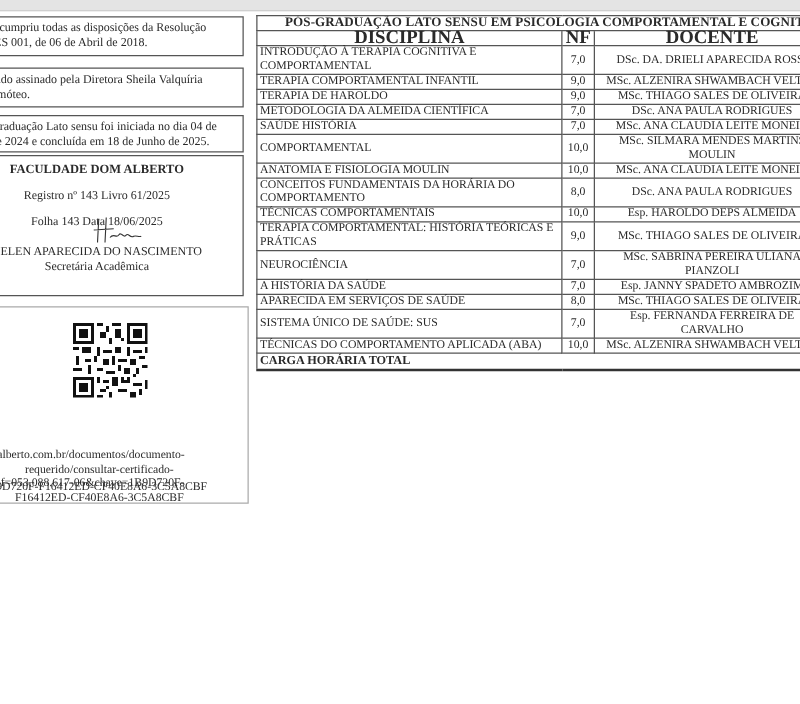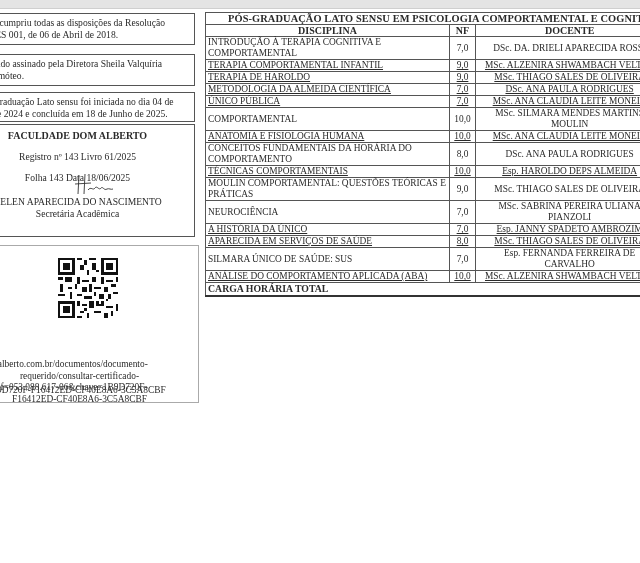--- a/index.html
+++ b/index.html
@@ -19,25 +19,25 @@
   #registry .sig { position: relative; height: 12px; }
   #registry .sig svg { position: absolute; left: 112px; top: -12px; }
   #registry .name { margin-top: 0px; }
   #qrbox { left: -40px; top: 245px; width: 239px; height: 158px; border: 1px solid #aaa; text-align: center; font-size: 9.4px; line-height: 11.5px; }
   #qrbox .qr { position: absolute; left: 97px; top: 12px; width: 60px; height: 60px; }
   #qrbox .urltext { position: absolute; top: 112px; left: 36px; width: 203px; }
   
   #table { position: absolute; left: 205px; top: 12px; width: 450px; border-collapse: collapse; font-size: 9.4px; color: #2a2a2a; }
   #table td, #table th { border: 1px solid #555; padding: 0 2px; line-height: 11px; vertical-align: middle; }
   #table .title { font-weight: bold; font-size: 10.4px; text-align: left; padding-left: 22px; height: 12px; white-space: nowrap; letter-spacing: 0.1px; }
-  #table .hdr th { font-weight: bold; height: 11px; font-size: 10px; }
+  #table .hdr th { font-weight: bold; height: 11px; font-size: 15px; }
   #table td.disc { width: 244px; text-align: left; padding-left: 2px; }
   #table td.nf { width: 26px; text-align: center; }
   #table td.doc { text-align: center; white-space: normal; }
-  #table tr.r1 td { height: 12px; text-decoration: underline; }
+  #table tr.r1 td { height: 12px; }
   #table tr.r2 td { height: 22px; }
   #table .total td { font-weight: bold; font-size: 9.8px; height: 13px; border-bottom: 2px solid #333; }
   #table { border: 1.5px solid #444; }
   .nowrap { white-space: nowrap; overflow: hidden; }
 </style>
 </head>
 <body>
 
 <div class="topband"></div>
 
@@ -159,71 +159,71 @@
         <td class="disc">TERAPIA DE HAROLDO</td>
         <td class="nf">9,0</td>
         <td class="doc nowrap">MSc. THIAGO SALES DE OLIVEIRA</td>
       </tr>
   <tr class="r1">
         <td class="disc">METODOLOGIA DA ALMEIDA CIENTÍFICA</td>
         <td class="nf">7,0</td>
         <td class="doc nowrap">DSc. ANA PAULA RODRIGUES</td>
       </tr>
   <tr class="r1">
-        <td class="disc">ÚNICO PÚBLICA</td>
+        <td class="disc">SAÚDE HISTÓRIA</td>
         <td class="nf">7,0</td>
         <td class="doc nowrap">MSc. ANA CLAUDIA LEITE MONEIA</td>
       </tr>
   <tr class="r2">
         <td class="disc">COMPORTAMENTAL</td>
         <td class="nf">10,0</td>
         <td class="doc">MSc. SILMARA MENDES MARTINS MOULIN</td>
       </tr>
   <tr class="r1">
-        <td class="disc">ANATOMIA E FISIOLOGIA HUMANA</td>
+        <td class="disc">ANATOMIA E FISIOLOGIA MOULIN</td>
         <td class="nf">10,0</td>
         <td class="doc nowrap">MSc. ANA CLAUDIA LEITE MONEIA</td>
       </tr>
   <tr class="r2">
         <td class="disc">CONCEITOS FUNDAMENTAIS DA HORÁRIA DO COMPORTAMENTO</td>
         <td class="nf">8,0</td>
         <td class="doc nowrap">DSc. ANA PAULA RODRIGUES</td>
       </tr>
   <tr class="r1">
         <td class="disc">TÉCNICAS COMPORTAMENTAIS</td>
         <td class="nf">10,0</td>
         <td class="doc nowrap">Esp. HAROLDO DEPS ALMEIDA</td>
       </tr>
   <tr class="r2">
-        <td class="disc">MOULIN COMPORTAMENTAL: QUESTÕES TEÓRICAS E PRÁTICAS</td>
+        <td class="disc">TERAPIA COMPORTAMENTAL: HISTÓRIA TEÓRICAS E PRÁTICAS</td>
         <td class="nf">9,0</td>
         <td class="doc nowrap">MSc. THIAGO SALES DE OLIVEIRA</td>
       </tr>
   <tr class="r2">
         <td class="disc">NEUROCIÊNCIA</td>
         <td class="nf">7,0</td>
         <td class="doc">MSc. SABRINA PEREIRA ULIANA PIANZOLI</td>
       </tr>
   <tr class="r1">
-        <td class="disc">A HISTÓRIA DA ÚNICO</td>
+        <td class="disc">A HISTÓRIA DA SAÚDE</td>
         <td class="nf">7,0</td>
         <td class="doc nowrap">Esp. JANNY SPADETO AMBROZIM</td>
       </tr>
   <tr class="r1">
         <td class="disc">APARECIDA EM SERVIÇOS DE SAÚDE</td>
         <td class="nf">8,0</td>
         <td class="doc nowrap">MSc. THIAGO SALES DE OLIVEIRA</td>
       </tr>
   <tr class="r2">
-        <td class="disc">SILMARA ÚNICO DE SAÚDE: SUS</td>
+        <td class="disc">SISTEMA ÚNICO DE SAÚDE: SUS</td>
         <td class="nf">7,0</td>
         <td class="doc">Esp. FERNANDA FERREIRA DE CARVALHO</td>
       </tr>
   <tr class="r1">
-        <td class="disc">ANÁLISE DO COMPORTAMENTO APLICADA (ABA)</td>
+        <td class="disc">TÉCNICAS DO COMPORTAMENTO APLICADA (ABA)</td>
         <td class="nf">10,0</td>
         <td class="doc nowrap">MSc. ALZENIRA SHWAMBACH VELTEN</td>
       </tr>
   <tr class="total">
     <td colspan="3">CARGA HORÁRIA TOTAL</td>
   </tr>
 </tbody>
   </table>
 
 </body></html>

